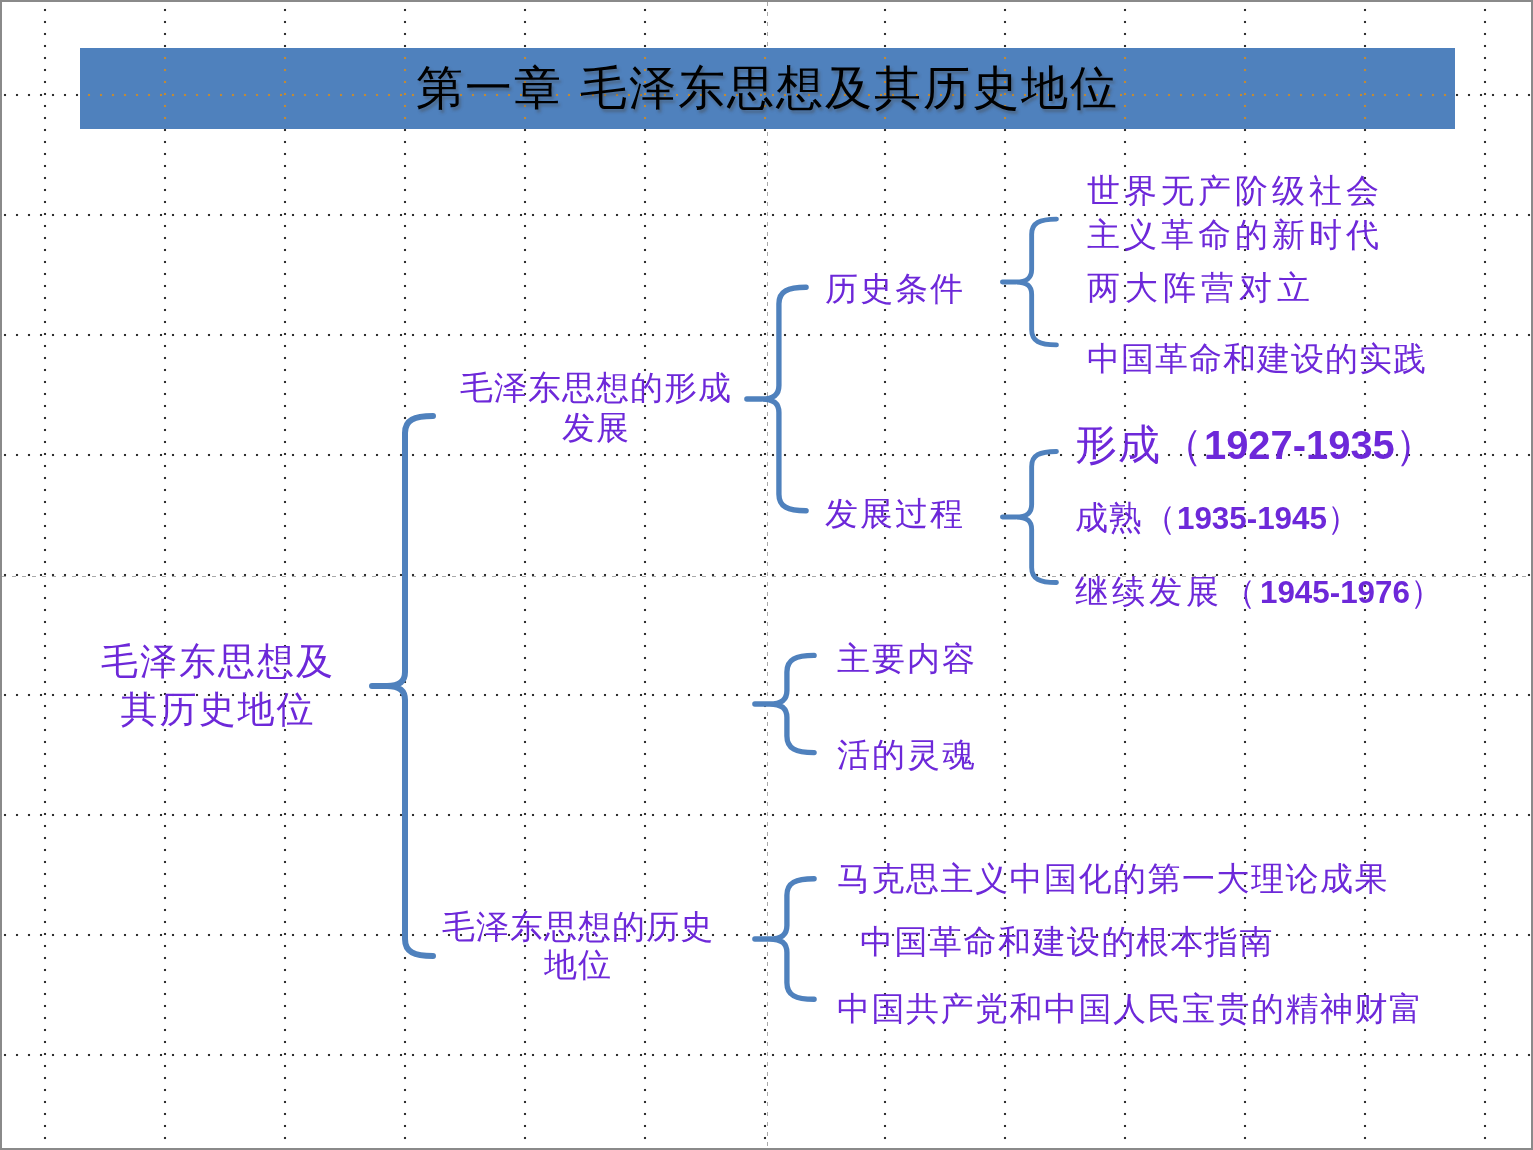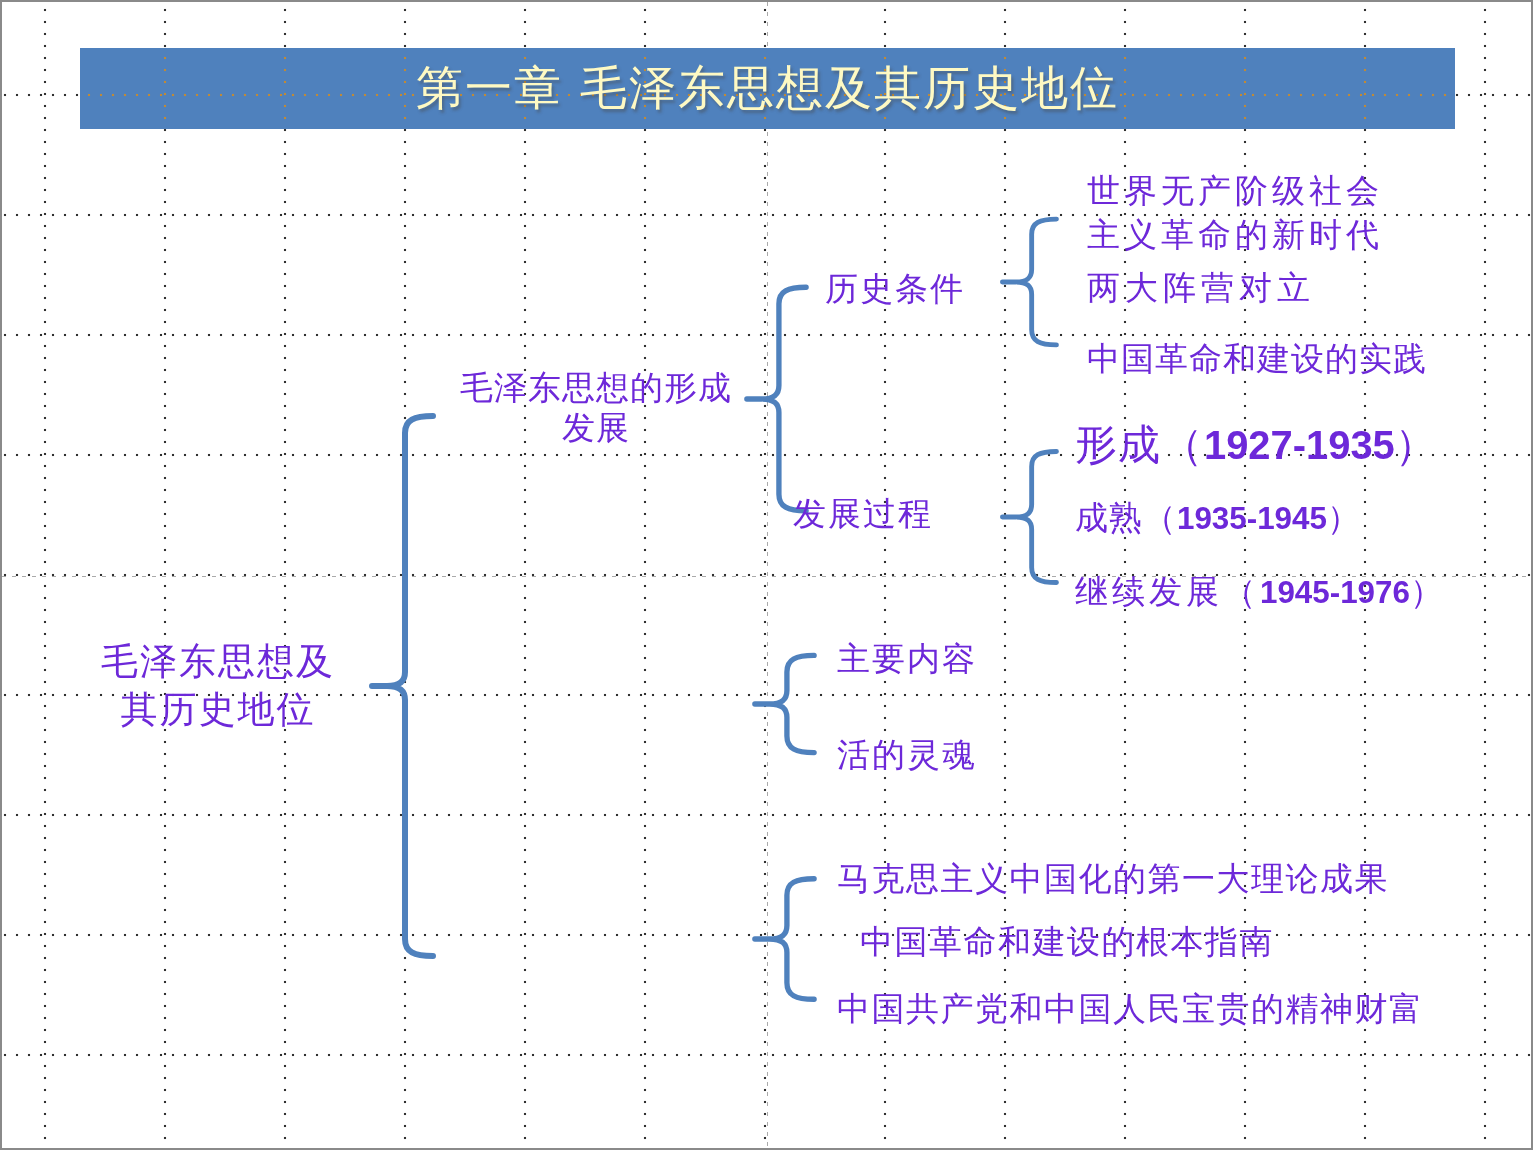--- a/index.html
+++ b/index.html
@@ -30,21 +30,21 @@
   }
   .banner-dots{
     position:absolute; inset:0;
     background-image:
       radial-gradient(circle, #c08a36 1.1px, rgba(0,0,0,0) 1.6px),
       radial-gradient(circle, #c08a36 1.1px, rgba(0,0,0,0) 1.6px);
     background-size:120px 12px, 12px 120px;
     background-position:25px 4px, 3px -13px;
   }
   .title{
-    position:relative; font-size:47px; letter-spacing:2px; color:#fef9c3;
+    position:relative; font-size:47px; letter-spacing:2px; color:#000000;
     text-shadow:2px 3px 3px rgba(70,70,70,.45); white-space:nowrap;
   }
 
   .brace{position:absolute; z-index:3; color:var(--brace-stroke,#4f81bd);}
   .brace path{fill:none; stroke:currentColor; stroke-linecap:round; stroke-linejoin:round;}
 
   .node{position:absolute; z-index:4; white-space:nowrap; color:#6d28d9;}
   .ctr{transform:translate(-50%,-50%); text-align:center;}
   .leaf{transform:translateY(-50%);}
   .num{font-family:"Liberation Sans","DejaVu Sans",sans-serif; font-weight:bold; letter-spacing:0; font-size:.95em;}
@@ -86,33 +86,37 @@
     <div>毛泽东思想及</div>
     <div>其历史地位</div>
   </div>
 
   <div class="node ctr" style="left:594px;top:406px;font-size:33px;line-height:40px;letter-spacing:1px">
     <div>毛泽东思想的形成</div>
     <div>发展</div>
   </div>
 
   <div class="node ctr" style="left:893px;top:287px;font-size:33px;letter-spacing:2px">历史条件</div>
-  <div class="node ctr" style="left:861px;top:512px;font-size:33px;letter-spacing:2px">发展过程</div>
+  <div class="node ctr" style="left:893px;top:512px;font-size:33px;letter-spacing:2px">发展过程</div>
 
   <div class="node leaf" style="left:1085px;top:211px;font-size:33px;line-height:44px;letter-spacing:4px">
     <div>世界无产阶级社会</div>
     <div>主义革命的新时代</div>
   </div>
   <div class="node leaf" style="left:1085px;top:286px;font-size:33px;letter-spacing:5px">两大阵营对立</div>
   <div class="node leaf" style="left:1085px;top:357px;font-size:33px;letter-spacing:1px">中国革命和建设的实践</div>
 
   <div class="node leaf" style="left:1073px;top:443px;font-size:42px;letter-spacing:1px">形成（<span class="num">1927-1935</span>）</div>
   <div class="node leaf" style="left:1073px;top:516px;font-size:33px;letter-spacing:1px">成熟（<span class="num">1935-1945</span>）</div>
   <div class="node leaf" style="left:1073px;top:590px;font-size:33px;letter-spacing:4px">继续发展（<span class="num">1945-1976</span>）</div>
 
   <div class="node leaf" style="left:835px;top:657px;font-size:33px;letter-spacing:2px">主要内容</div>
   <div class="node leaf" style="left:835px;top:753px;font-size:33px;letter-spacing:2px">活的灵魂</div>
 
+  <div class="node ctr" style="left:576px;top:944px;font-size:33px;line-height:38px;letter-spacing:1px">
+    <div>毛泽东思想的历史</div>
+    <div>地位</div>
+  </div>
   <div class="node leaf" style="left:835px;top:877px;font-size:33px;letter-spacing:1.5px">马克思主义中国化的第一大理论成果</div>
   <div class="node leaf" style="left:858px;top:940px;font-size:33px;letter-spacing:1.5px">中国革命和建设的根本指南</div>
   <div class="node leaf" style="left:835px;top:1007px;font-size:33px;letter-spacing:1.5px">中国共产党和中国人民宝贵的精神财富</div>
 
 </div>
 
 </body></html>

